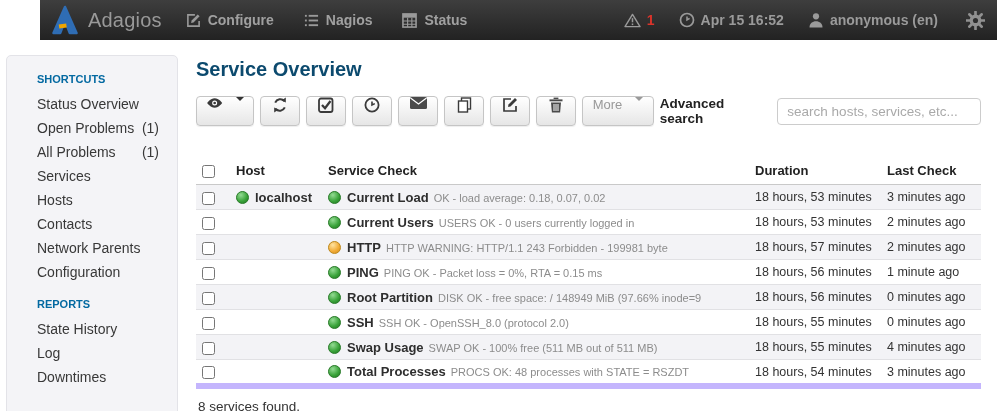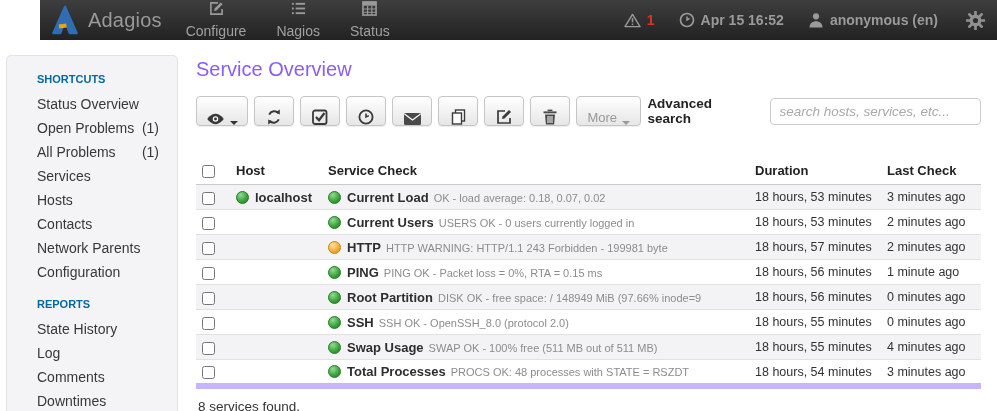--- a/index.html
+++ b/index.html
@@ -5,57 +5,57 @@
   * { box-sizing: border-box; margin: 0; padding: 0; }
   html,body { width:997px; height:411px; overflow:hidden; background:#fff;
     font-family:"Liberation Sans", sans-serif; }
 
   
   .navbar { height:40px; background:linear-gradient(#3e3e3e,#222);
     display:flex; align-items:center; padding:0 12px;margin-left:40px; }
   .brand { display:flex; align-items:center; margin-right:24px; }
   .brand-text { color:#999; font-size:20px; margin-left:10px; letter-spacing:.2px; }
   .nav-link { display:flex; align-items:center; gap:7px; margin-right:30px;
-    color:#a0a0a0; font-weight:normal; font-size:14px; cursor:pointer; text-decoration:none;flex-direction:column; }
+    color:#a0a0a0; font-weight:bold; font-size:14px; cursor:pointer; text-decoration:none; }
   .nav-right { margin-left:auto; display:flex; align-items:center; gap:24px; }
   .nav-status { display:flex; align-items:center; gap:6px; color:#9a9a9a;
     font-weight:bold; font-size:14px; }
   .alert-count { color:#d9342b; font-weight:bold; font-size:14px; }
   .gear-wrap { display:flex; align-items:center; margin-left:4px; cursor:pointer; }
 
   
   .page { display:flex; align-items:flex-start; }
   .sidebar { width:172px; margin:15px 0 0 6px; background:#f4f4f7;
     border:1px solid #e3e3e8; border-radius:5px;
     padding:17px 18px 30px 30px; min-height:600px; }
   .side-title { font-size:11px; font-weight:bold; color:#0369a1; margin:14px 0 7px; }
   .side-section:first-child .side-title { margin-top:0; }
   .sidebar ul { list-style:none; }
   .sidebar li { display:flex; justify-content:space-between; align-items:baseline;
     font-size:14px; color:#383838; line-height:24px; cursor:pointer; }
   .side-count { color:#383838; }
 
   .main { flex:1; margin:18px 16px 0 18px; }
-  .page-title { font-size:20px; font-weight:normal; color:#8b5cf6; margin-bottom:15px; }
+  .page-title { font-size:20px; font-weight:bold; color:#0c4a6e; margin-bottom:15px; }
 
   
   .toolbar { display:flex; align-items:center; gap:6px; }
   .btn { height:30px; min-width:40px; padding:0 9px;
-    display:inline-flex; align-items:flex-end; justify-content:center; gap:5px;
+    display:inline-flex; align-items:flex-start; justify-content:center; gap:13px;
     background:linear-gradient(#ffffff,#e6e6e6); border:1px solid #c5c5c5;
     border-radius:4px; box-shadow:0 1px 1px rgba(0,0,0,.07); cursor:pointer;
     font-size:13px; color:#333; }
   .btn.more { color:#999; padding:0 11px; }
   .caret { width:0; height:0; border-left:4px solid transparent;
     border-right:4px solid transparent; border-top:4px solid #333; }
   .btn.more .caret { border-top-color:#999; }
   .search-wrap { margin-left:auto; display:flex; align-items:center; gap:14px; }
   .search-label { font-size:13.5px; font-weight:bold; color:#222; }
   .search-input { width:218px; height:27px; border:1px solid #ccc; border-radius:4px;
-    padding:0 9px; font-size:13.5px; color:#555; font-family:"Liberation Sans",sans-serif;font-style:italic; }
+    padding:0 9px; font-size:13.5px; color:#555; font-family:"Liberation Sans",sans-serif; }
   .search-input::placeholder { color:#a9a9a9; }
 
   
   table { width:100%; border-collapse:collapse; margin-top:32px; }
   th { text-align:left; font-size:13px; color:#222; padding:5px 6px 6px;
     border-bottom:1px solid #c9c9c9; }
   td { padding:4px 6px; font-size:13px; color:#333; height:25px; vertical-align:middle; }
   tbody td { border-top:1px solid #e1e1e4; }
   tbody tr:first-child td { border-top:none; }
   tbody tr:last-child td { border-bottom:6px solid #c4b5fd; }
@@ -188,23 +188,20 @@
     <div class="side-section">
       <div class="side-title">REPORTS</div>
       <ul>
           <li>
             <span class="side-label">State History</span>
           </li>
           <li>
             <span class="side-label">Log</span>
           </li>
           <li>
-            <span class="side-label">Comments</span>
-          </li>
-          <li>
             <span class="side-label">Downtimes</span>
           </li>
         </ul>
     </div>
   </aside>
 
   <main class="main">
     <h1 class="page-title">Service Overview</h1>
 
     <div class="toolbar">

